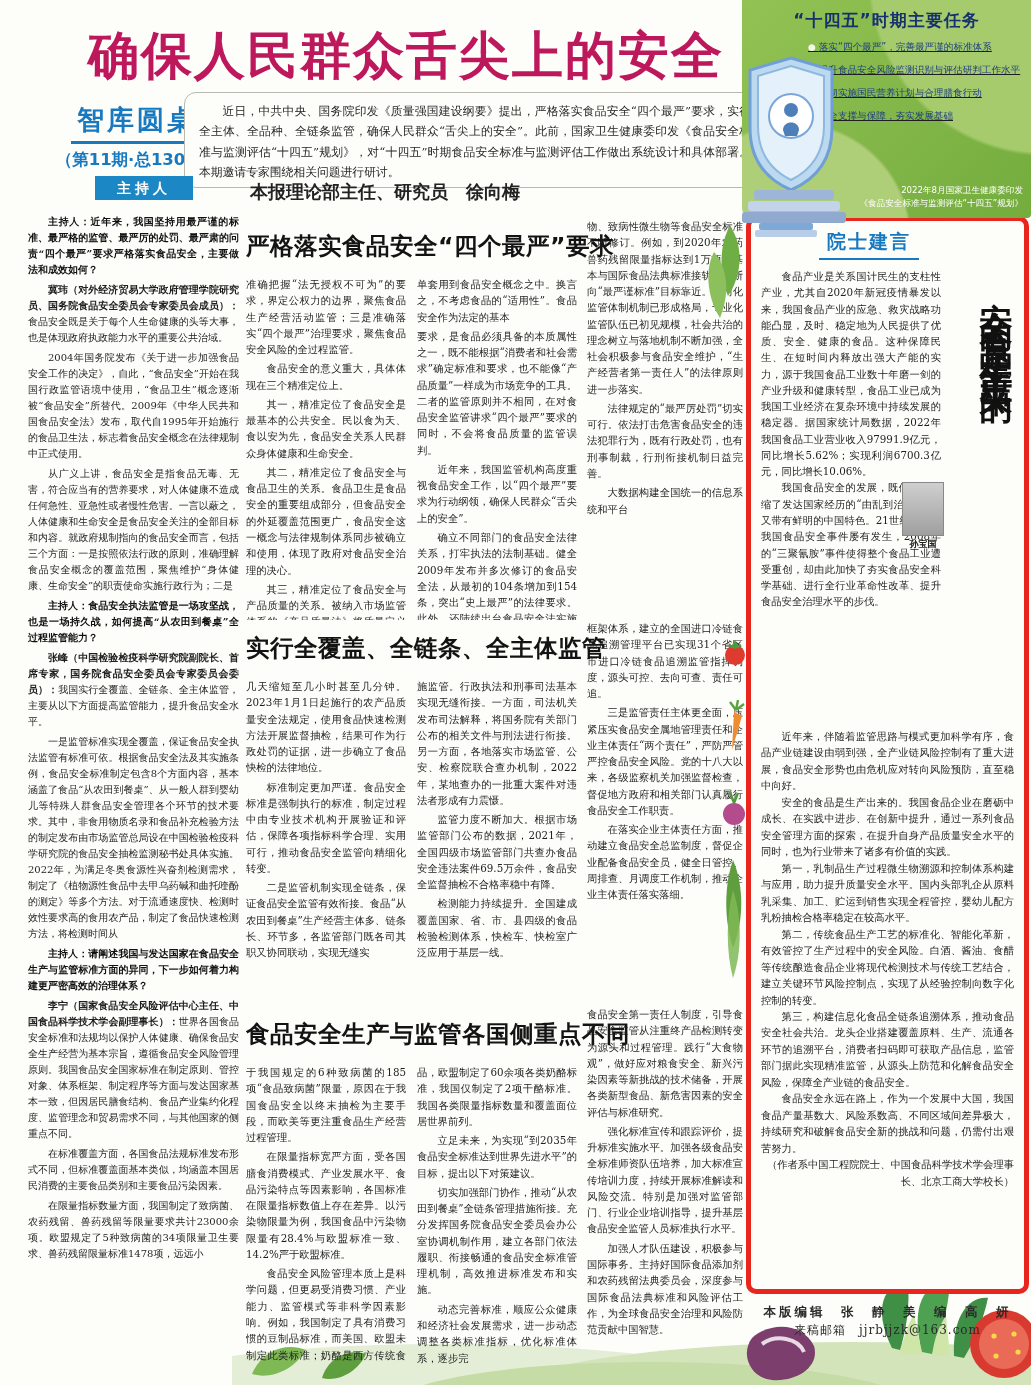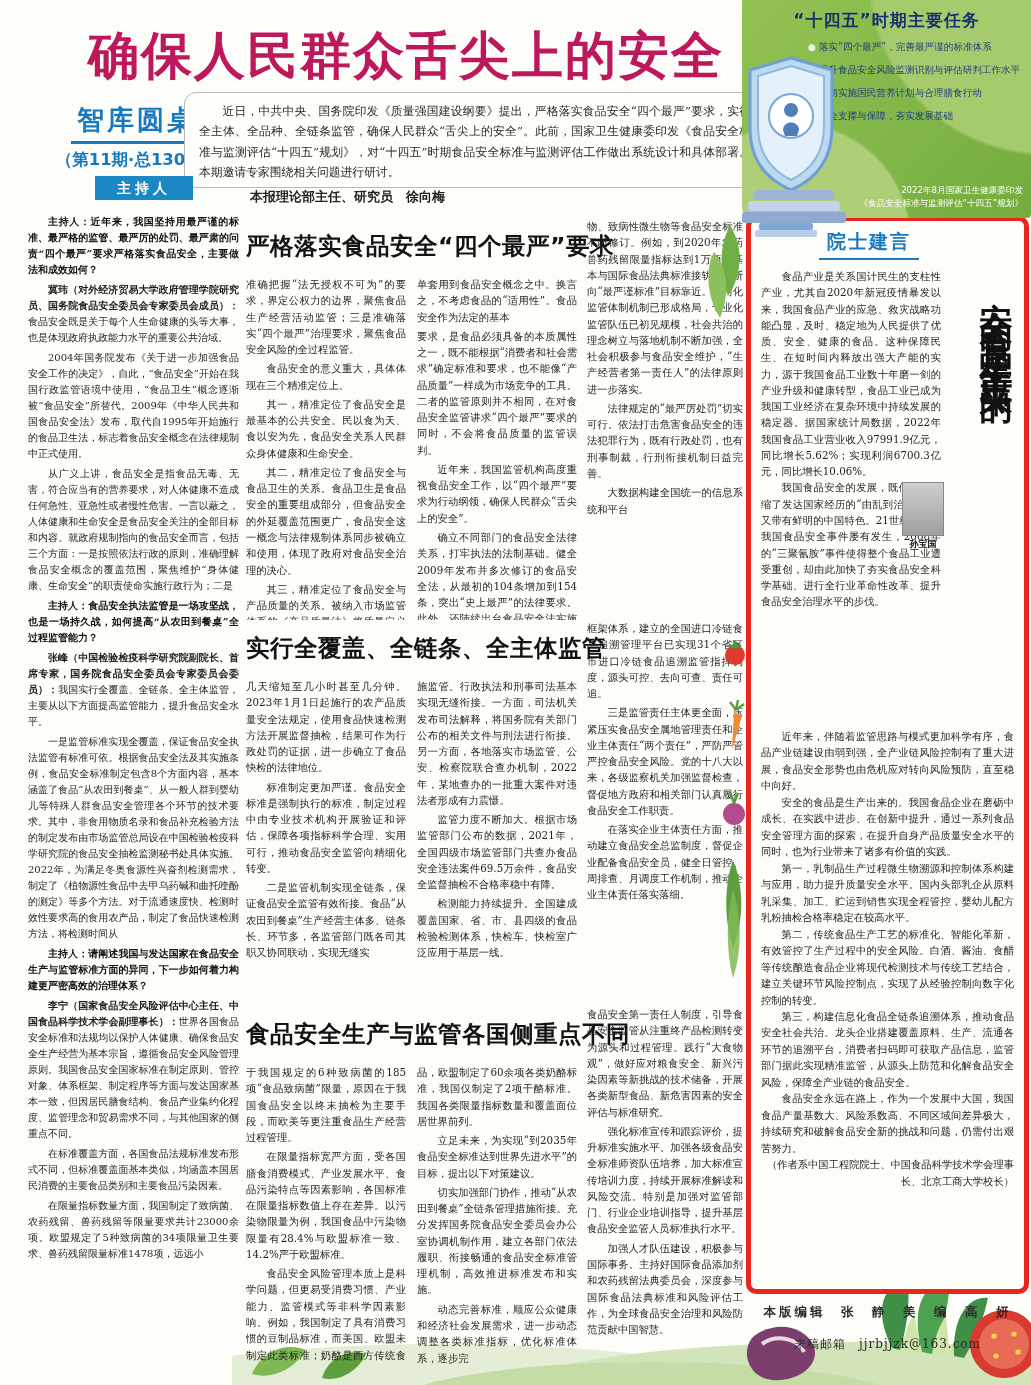--- a/index.html
+++ b/index.html
@@ -6,21 +6,21 @@
   .page{position:relative;width:1031px;height:1385px;background:#fdfdfa;overflow:hidden;
         font-family:"DejaVu Serif","Liberation Serif",serif;color:#1e1e1e;}
   
   .banner{position:absolute;left:742px;top:0;width:289px;height:218px;
     background:radial-gradient(circle at 18% 110%, #aece77 0 34%, transparent 35%),
                radial-gradient(circle at 105% -10%, #a6cb6c 0 45%, transparent 46%),
                linear-gradient(135deg,#93c254,#74ac3e);
     border-radius:0 0 4px 10px;overflow:visible;z-index:7;}
   .banner-title{font-family:"DejaVu Sans","Liberation Sans",sans-serif;font-weight:900;
     color:#16316e;font-size:17px;text-align:center;padding-top:9px;letter-spacing:1px;}
-  .banner-items{margin:8px 8px 0 66px;}
+  .banner-items{margin:8px 8px 0 66px;text-decoration:underline;}
   .banner-items p{margin:0 0 9px 0;font-family:"DejaVu Sans","Liberation Sans",sans-serif;
     font-size:9.6px;line-height:1.45;color:#1d3f7d;text-indent:0;}
   .banner-items p::before{content:"● ";color:#f2f8e6;font-size:9px;}
   .banner-src{position:absolute;right:8px;bottom:8px;text-align:right;color:#ffffff;
     font-family:"DejaVu Sans","Liberation Sans",sans-serif;font-size:8.6px;line-height:1.5;}
   .shield-wrap{position:absolute;left:-6px;top:50px;width:110px;height:175px;}
   
   .headline{position:absolute;left:88px;top:22px;width:660px;
     font-family:"DejaVu Sans","Liberation Sans",sans-serif;font-weight:900;
     font-size:51px;letter-spacing:2px;color:#be185d;white-space:nowrap;}
@@ -28,21 +28,21 @@
     font-family:"DejaVu Sans","Liberation Sans",sans-serif;color:#1779c0;}
   .roundtable .rt1{font-size:27px;font-weight:900;letter-spacing:3px;
     border-bottom:3px solid #1779c0;display:inline-block;padding:0 6px 3px;}
   .roundtable .rt2{font-size:16.5px;font-weight:900;margin-top:5px;}
   .intro-box{position:absolute;left:184px;top:92px;width:552px;height:78px;
     border:1.5px solid #b9b9b2;border-radius:12px;padding:8px 14px;background:#fdfdfa;}
   .intro-box p{margin:0;font-size:11.8px;line-height:1.72;text-align:justify;text-indent:2em;color:#262626;}
   .host-badge{position:absolute;left:95px;top:176px;width:98px;height:24px;background:#1b87c5;
     color:#fff;font-family:"DejaVu Sans","Liberation Sans",sans-serif;font-weight:bold;
     font-size:14px;text-align:center;line-height:24px;letter-spacing:4px;}
-  .host-name{position:absolute;left:250px;top:180px;font-size:13px;font-weight:bold;color:#222;margin-top:8px;}
+  .host-name{position:absolute;left:250px;top:180px;font-size:18px;font-weight:bold;color:#222;}
   
   .para{margin:0;text-indent:2em;}
   .para.q{font-weight:bold;color:#111;}
   .para.cont{text-indent:0;}
   .para.sig{text-align:right;text-indent:0;}
   .para b{font-weight:bold;}
   
   .left-col{position:absolute;left:28px;top:214px;width:211px;height:1162px;overflow:hidden;
     font-size:10px;line-height:1.6;text-align:justify;}
   .left-col .para{margin-bottom:4px;}
@@ -72,21 +72,21 @@
     letter-spacing:9px;color:#111;line-height:1.1;}
   .portrait{position:absolute;right:62px;top:214px;width:58px;text-align:center;}
   .portrait .ph{width:40px;height:52px;margin:0 auto;background:linear-gradient(#cfcfcf,#9f9f9f);
     border:1px solid #888;}
   .portrait .pn{font-size:9px;font-weight:bold;margin-top:2px;color:#222;}
   .red-lower{margin-top:8px;height:548px;overflow:hidden;font-size:10.3px;line-height:1.6;text-align:justify;}
   .books-art{position:absolute;left:2px;top:-16px;}
   
   .footer{position:absolute;left:746px;top:1304px;width:283px;text-align:center;z-index:6;color:#2b2b2b;}
   .footer .f1{font-size:12.5px;font-weight:bold;letter-spacing:3px;}
-  .footer .f2{font-size:12px;margin-top:15px;letter-spacing:1px;}
+  .footer .f2{font-size:12px;margin-top:1px;letter-spacing:1px;}
   
   .bottom-art{position:absolute;left:232px;top:1278px;width:799px;height:107px;z-index:1;overflow:hidden;}
   .side-veg{position:absolute;z-index:3;}
 </style>
 </head>
 <body>
 
 <div class="page">
 
   <div class="headline">确保人民群众舌尖上的安全</div>

